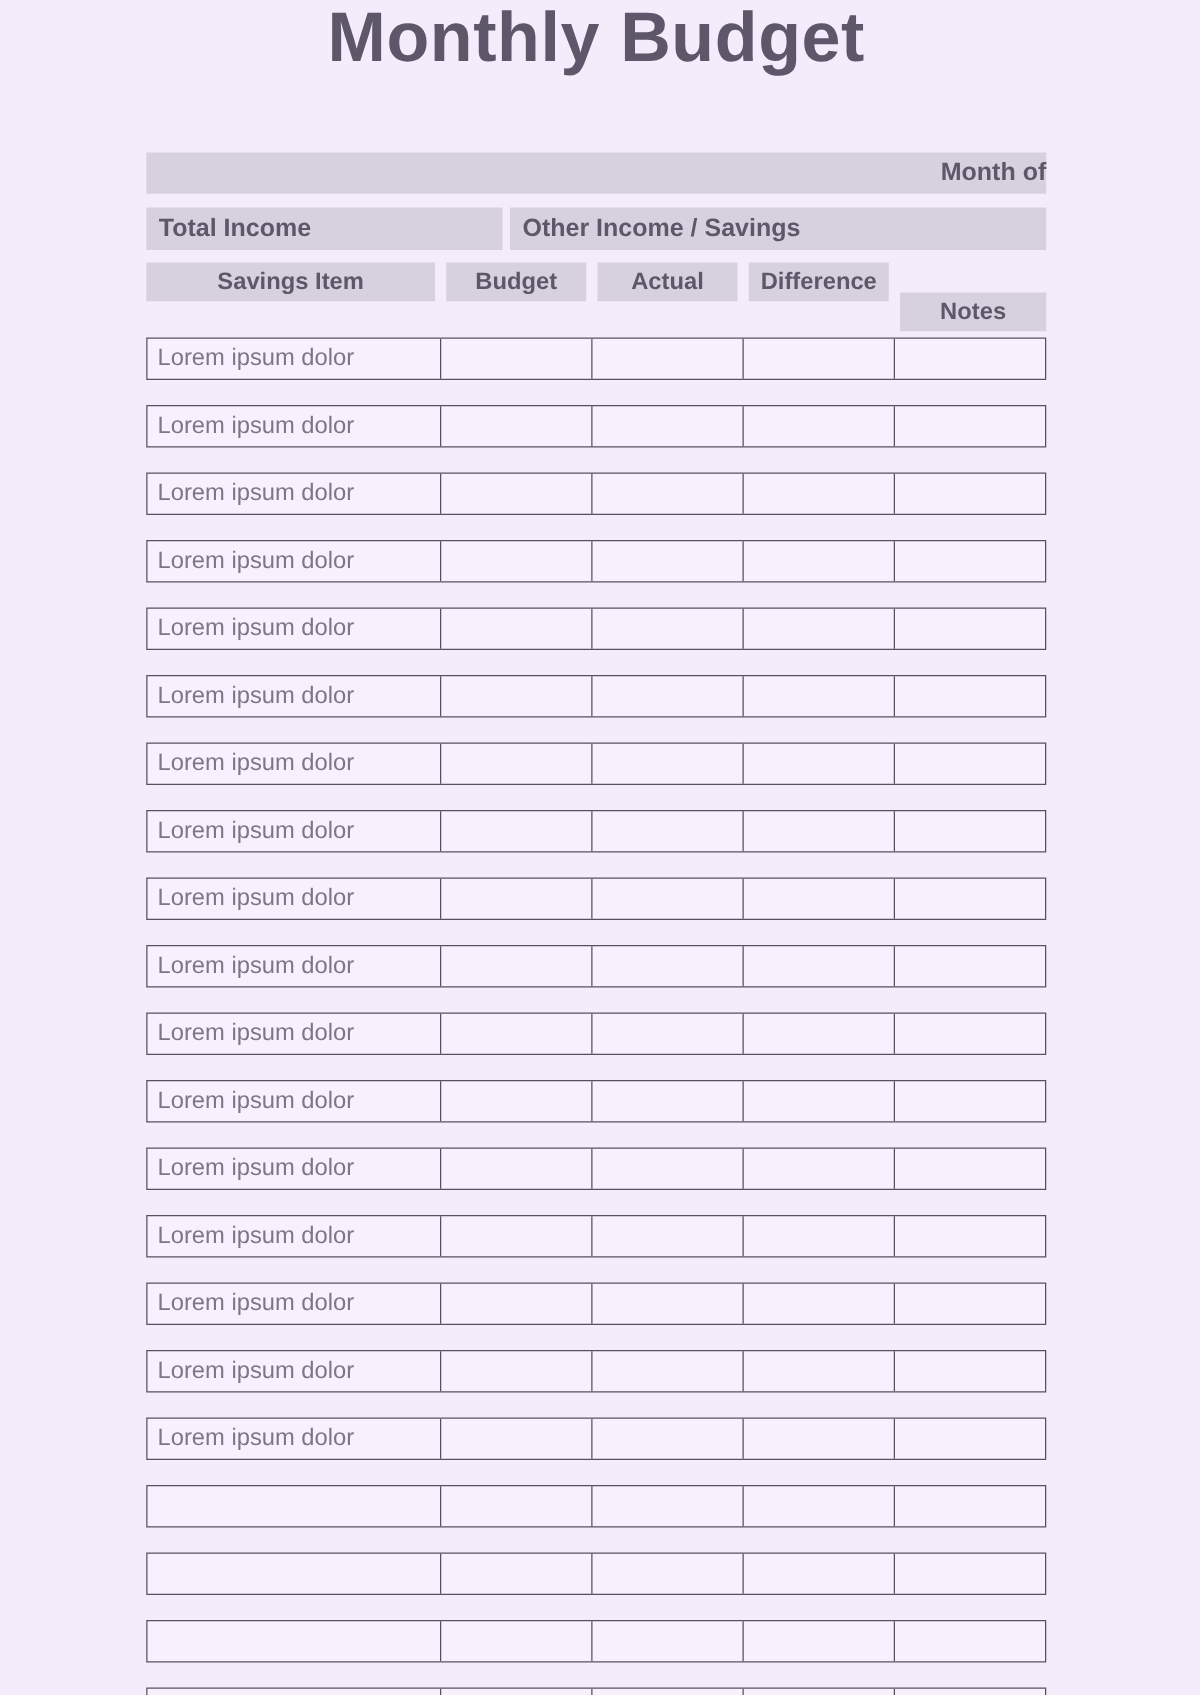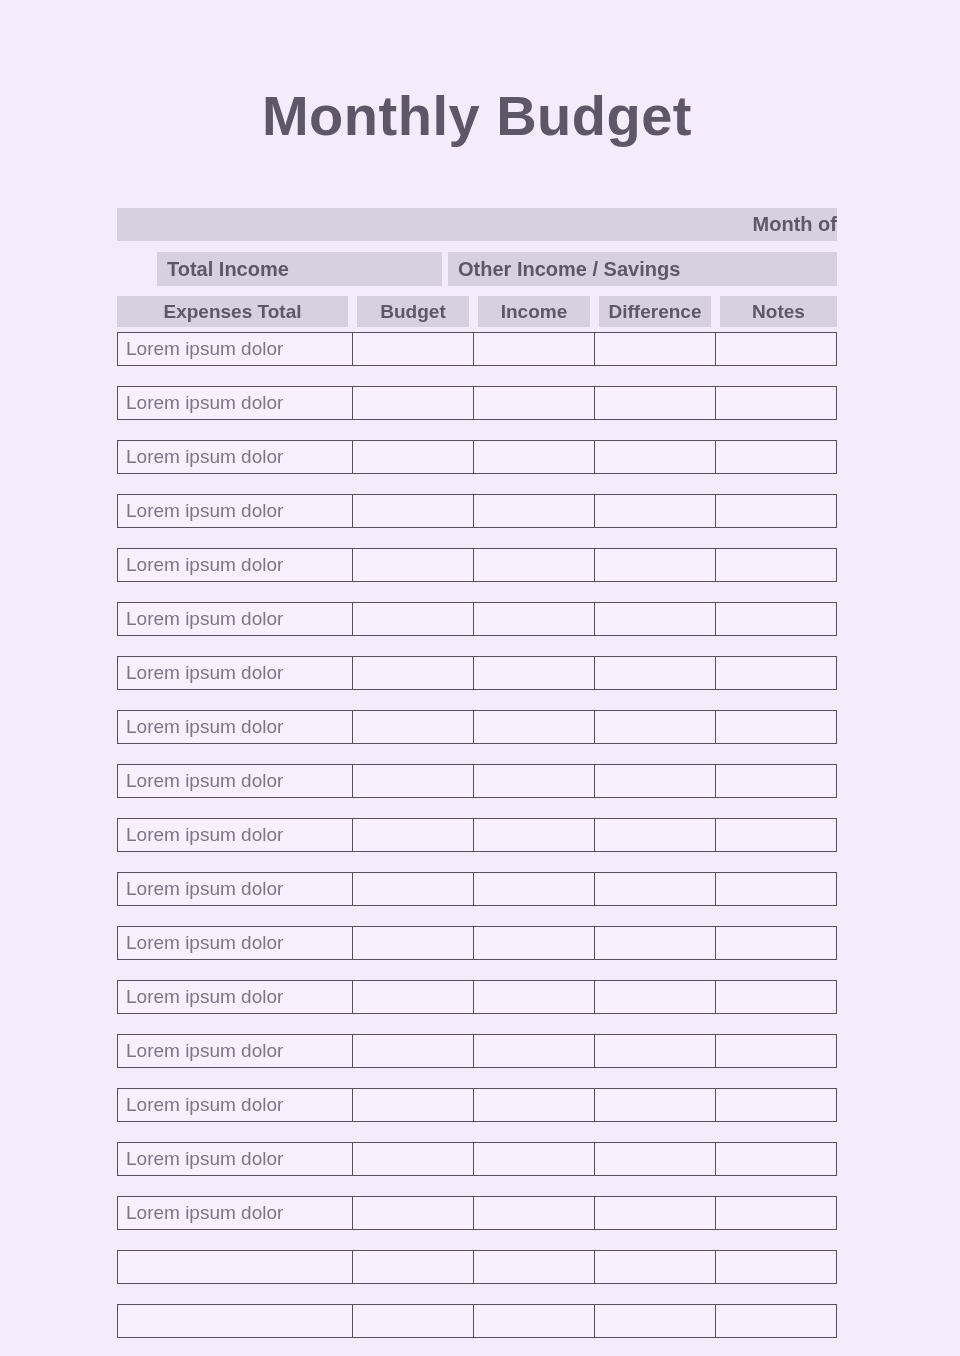--- a/index.html
+++ b/index.html
@@ -6,47 +6,47 @@
   body{
     width:960px;height:1356px;
     background:var(--bg,#f4ebfb);
     font-family:"Liberation Sans",sans-serif;
     color:var(--heading,#5e5769);
   }
   .page{position:relative;width:960px;height:1356px;overflow:hidden;}
   .content{margin-left:117px;width:720px;}
 
   .title{
-    padding-top:86px;height:60px;line-height:60px;
+    height:60px;line-height:60px;
     text-align:center;font-size:56px;font-weight:bold;
     letter-spacing:.5px;color:var(--heading,#5e5769);
     margin:0 0 62px 0;
   }
 
   .bar{
     background:var(--panel,#d7d1df);
     display:flex;align-items:center;
     padding-left:10px;box-sizing:border-box;
     font-weight:bold;font-size:20px;
   }
   .bar-month{height:33px;margin-bottom:11px;justify-content:flex-end;}
-  .income-row{display:flex;gap:6px;margin-bottom:10px;margin-left:40px;}
+  .income-row{display:flex;gap:6px;margin-bottom:10px;}
   .income-row .bar{height:34px;}
   .bar-total-income{width:285px;}
   .bar-other-income{flex:1;align-items:center;}
 
   .thead{display:flex;gap:9px;margin-bottom:5px;}
   .th{
     background:var(--panel,#d7d1df);height:31px;
     display:flex;align-items:center;justify-content:center;
     font-weight:bold;font-size:19px;
   }
   .th1{width:231px;}
   .th2,.th3,.th4{width:112px;}
-  .th5{flex:1;}
+  .th5{flex:1;margin-top:24px;}
 
   .trow{
     height:34px;margin-bottom:20px;
     border:1.5px solid var(--border,#565061);
     background:var(--cell,#f8f0fc);
     display:flex;box-sizing:border-box;
   }
   .cell{
     border-right:1.5px solid var(--border,#565061);
     box-sizing:border-box;height:100%;
@@ -81,23 +81,23 @@
     <div class="income-row">
       <div class="bar bar-total-income">
         <span>Total Income</span>
       </div>
       <div class="bar bar-other-income">
         <span>Other Income / Savings</span>
       </div>
     </div>
 
     <div class="thead">
-      <div class="th th1">Expenses Total</div>
+      <div class="th th1">Savings Item</div>
       <div class="th th2">Budget</div>
-      <div class="th th3">Income</div>
+      <div class="th th3">Actual</div>
       <div class="th th4">Difference</div>
       <div class="th th5">Notes</div>
     </div>
 
     <div id="rows">
   <div class="trow">
     <div class="cell c1">Lorem ipsum dolor</div>
     <div class="cell c2"></div>
     <div class="cell c3"></div>
     <div class="cell c4"></div>

